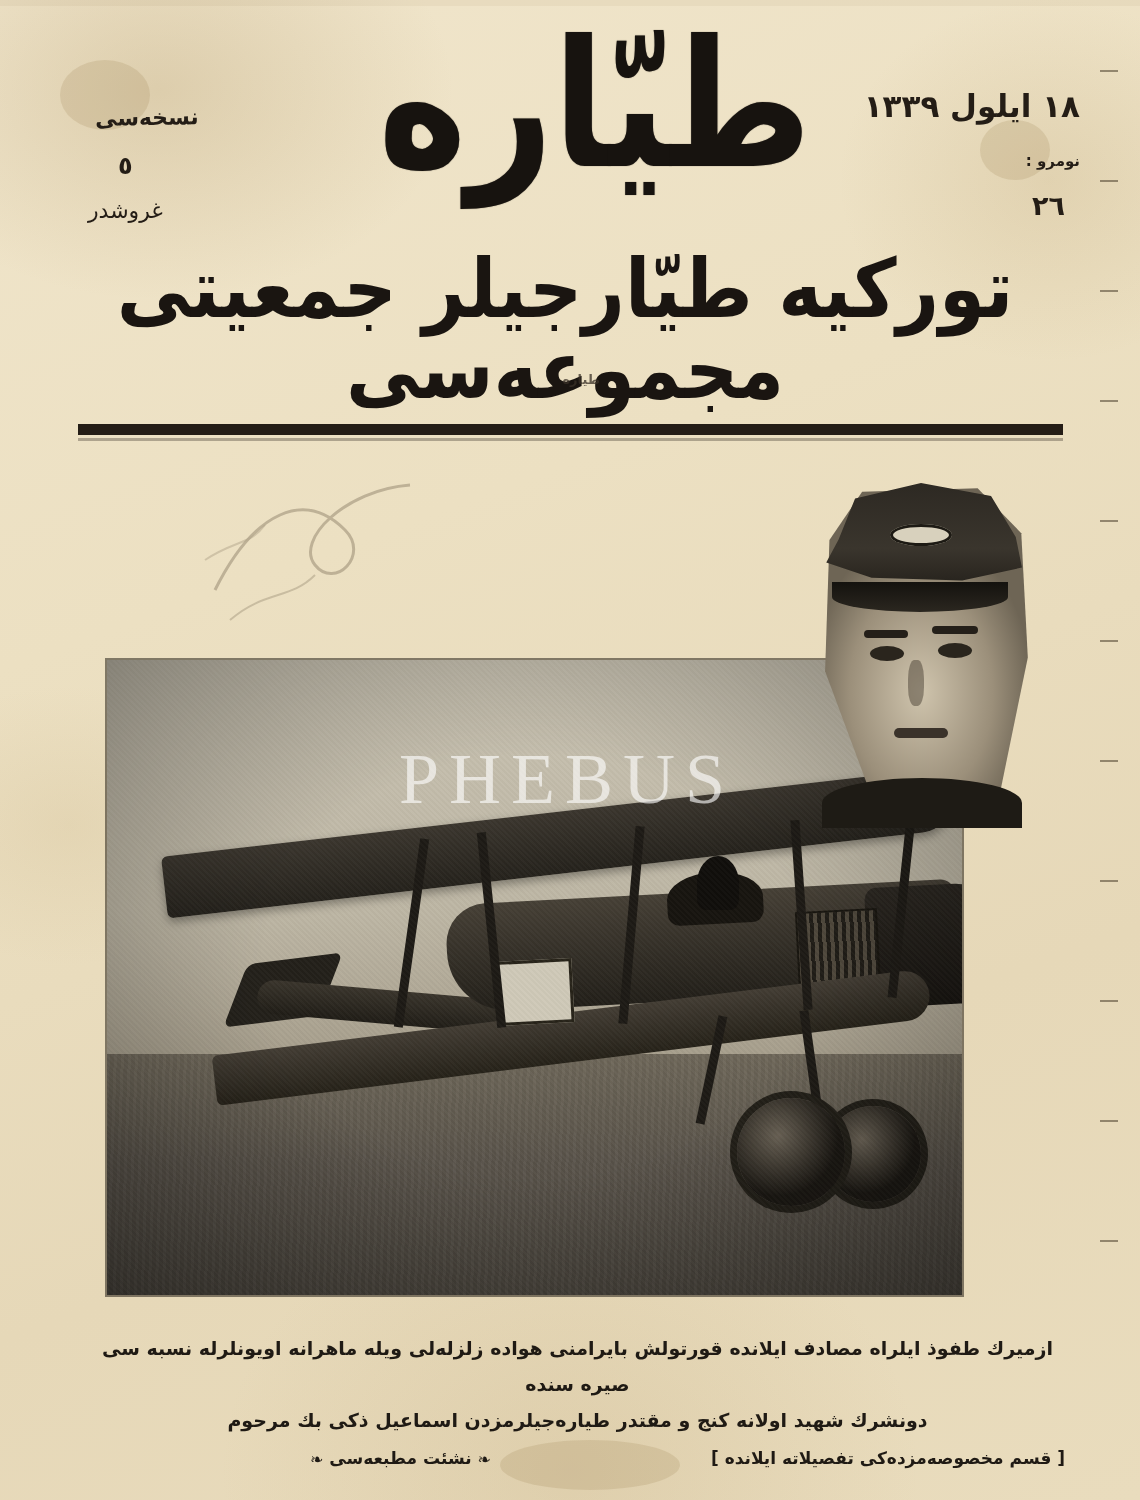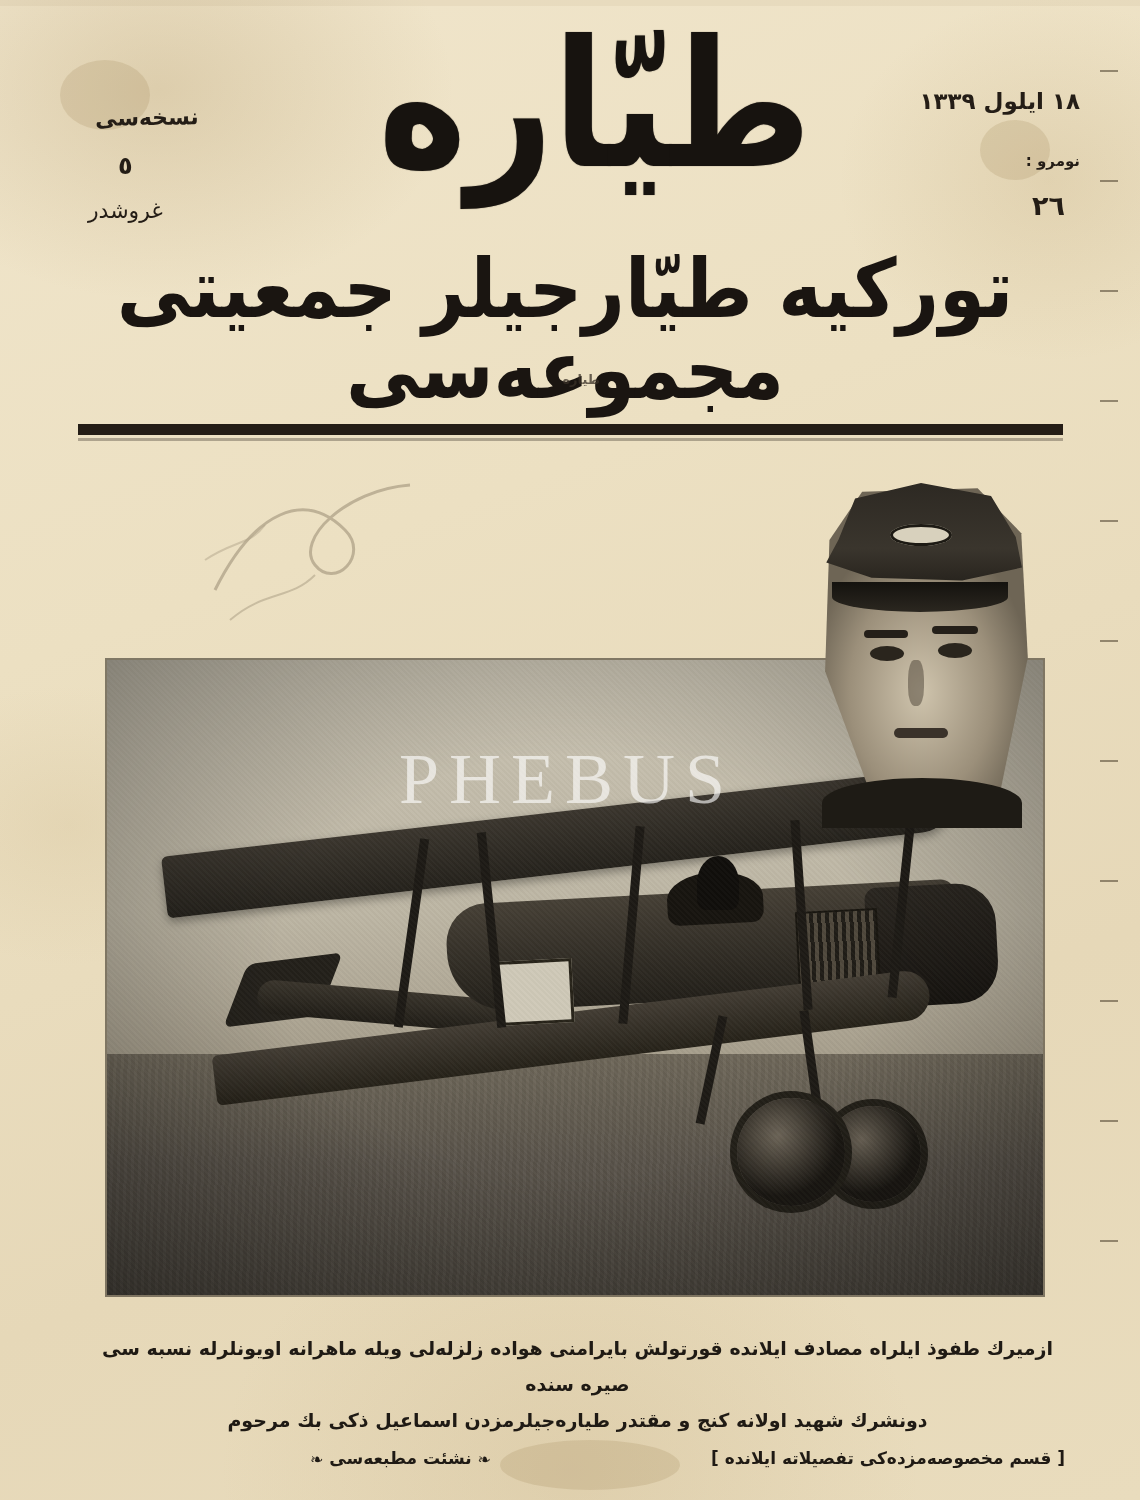--- a/index.html
+++ b/index.html
@@ -30,21 +30,21 @@
     color:#17130f;
     transform:scaleY(1.18);
     text-shadow:0 0 1px rgba(25,20,15,.6);
   }
   #title-sub{
     position:absolute;right:75px;top:255px;width:1000px;text-align:center;
     font-size:74px;line-height:1;font-weight:bold;color:#1a1511;
     transform:scaleY(1.1);
   }
   #date-line{
-    position:absolute;right:60px;top:88px;font-size:23px;color:#241d16;font-weight:bold;
+    position:absolute;right:60px;top:88px;font-size:31px;color:#241d16;font-weight:bold;
   }
   #issue-label{
     position:absolute;right:60px;top:152px;font-size:15px;color:#241d16;font-weight:bold;
   }
   #issue-number{
     position:absolute;right:75px;top:190px;font-size:27px;color:#241d16;font-weight:bold;
   }
   #price-1{
     position:absolute;left:95px;top:105px;font-size:22px;color:#241d16;font-weight:bold;
     transform:rotate(-1deg);
@@ -57,21 +57,21 @@
   }
   #tiny-note{
     position:absolute;right:540px;top:372px;font-size:13px;color:#3a3128;opacity:.75;font-weight:bold;
   }
   #rule{
     position:absolute;left:78px;top:424px;width:985px;height:11px;background:#241d16;
   }
   #rule::after{content:"";position:absolute;left:0;top:14px;width:985px;height:3px;background:#3a3128;opacity:.35;}
   
   #photo-frame{
-    position:absolute;left:107px;top:660px;width:936px;height:635px;
+    position:absolute;left:107px;top:660px;width:855px;height:635px;
     background:#6b6459;
     box-shadow:0 0 0 2px rgba(40,34,26,.55);
     overflow:hidden;
   }
   #photo-sky{
     position:absolute;inset:0;
     background:linear-gradient(180deg,#c9c3b2 0%,#bdb6a4 40%,#a79f8d 62%,#8f887a 100%);
   }
   #ground{
     position:absolute;left:0;top:62%;width:100%;height:38%;

